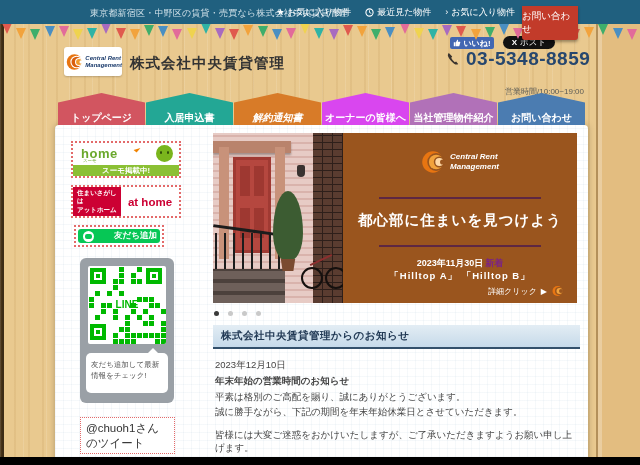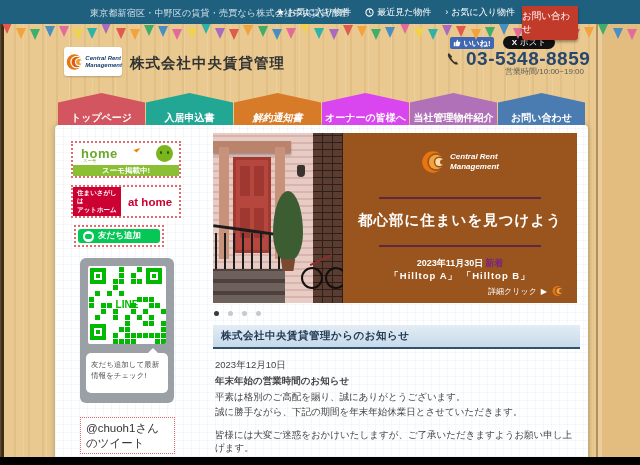--- a/index.html
+++ b/index.html
@@ -34,21 +34,21 @@
     display:flex; align-items:center; padding-left:2px; gap:1px; box-shadow:0 1px 2px rgba(0,0,0,.2); cursor:pointer;}
   .logo-text{font-size:6px; font-style:italic; font-weight:bold; color:#1a3a6b; line-height:1.15;}
   .company-name{position:absolute; left:130px; top:54px; font-size:14.5px; font-weight:bold; color:#333; letter-spacing:1px;}
   .like-btn{position:absolute; left:450px; top:37px; width:44px; height:12px; background:#4267b2; border-radius:2px;
     color:#fff; font-size:8px; font-weight:bold; display:flex; align-items:center; justify-content:center; gap:2px; cursor:pointer;}
   .post-btn{position:absolute; left:503px; top:36px; width:52px; height:13px; background:#111; border-radius:8px;
     color:#fff; font-size:8.5px; display:flex; align-items:center; justify-content:center; gap:3px; cursor:pointer;}
   .post-x{font-weight:bold; font-size:8px;}
   .phone-row{position:absolute; left:446px; top:48px; display:flex; align-items:center; gap:5px; color:#27476e;}
   .phone-num{font-size:19px; font-weight:bold; letter-spacing:.5px;}
-  .hours{position:absolute; left:448px; top:66px; width:136px; text-align:right; font-size:8px; color:#5a5a55;}
+  .hours{position:absolute; left:448px; top:86px; width:136px; text-align:right; font-size:8px; color:#5a5a55;}
   
   .nav{position:absolute; left:57px; top:93px; width:528px; height:32px; display:flex; z-index:20;}
   .nav-item{flex:1 1 0; height:32px; display:flex; align-items:flex-end; justify-content:center;
     color:#fff; font-size:10px; font-weight:bold; text-decoration:none; cursor:pointer;
     clip-path:polygon(0 30%, 50% 0, 100% 30%, 100% 100%, 0 100%); margin-left:1px;}
   
   .panel{position:absolute; left:55px; top:125px; width:533px; height:340px; background:#fff;
     background-image:
       repeating-linear-gradient(0deg, rgba(120,160,190,.07) 0 1px, rgba(0,0,0,0) 1px 8px),
       repeating-linear-gradient(90deg, rgba(120,160,190,.07) 0 1px, rgba(0,0,0,0) 1px 8px);
@@ -64,21 +64,21 @@
   .mascot{position:absolute; right:6px; top:2px; width:17px; height:17px; border-radius:50%; background:#7ab51d;}
   .mascot:before, .mascot:after{content:""; position:absolute; top:6px; width:2px; height:3px; background:#2d4a08; border-radius:50%;}
   .mascot:before{left:4px;} .mascot:after{right:4px;}
   .suumo-caption{height:11px; background:#8bc034; color:#fff; font-size:7.5px; font-weight:bold;
     display:flex; align-items:center; justify-content:center;}
   .athome{left:16px; top:60px; width:110px; height:33px; display:flex;}
   .athome-left{width:48px; background:#cc0033; color:#fff; font-size:6.5px; font-weight:bold;
     display:flex; flex-direction:column; justify-content:center; padding-left:4px; gap:1px; line-height:1.2;}
   .athome-right{flex:1; display:flex; align-items:center; justify-content:center; color:#cc0033; font-size:11.5px; font-weight:bold;}
   .line-add{left:19px; top:100px; width:90px; height:22px; display:flex; align-items:center; background:#fff; padding:2px;}
-  .line-add-inner{width:100%; height:100%; background:#06c755; border-radius:3px; display:flex; align-items:center; gap:4px; padding-left:5px;}
+  .line-add-inner{width:100%; height:100%; background:#06c755; border-radius:3px; display:flex; align-items:center; gap:20px; padding-left:5px;}
   .line-badge{width:11px; height:11px; border-radius:50%; background:#fff; position:relative;}
   .line-badge:before{content:""; position:absolute; left:2px; top:3px; width:7px; height:5px; border-radius:2px; background:#06c755;}
   .line-add-label{color:#fff; font-size:8.5px; font-weight:bold;}
   .qr-panel{position:absolute; left:25px; top:133px; width:94px; height:145px; background:#9aa0a6; border-radius:6px;}
   .qr-code{position:absolute; left:8px; top:8px; width:78px; height:78px; background:#fff; border-radius:2px; overflow:hidden;}
   .qr-cell{position:absolute; width:5px; height:5px; background:#00b900;}
   .qr-finder{position:absolute; width:16px; height:16px; border:4px solid #00b900; background:#fff;}
   .qr-finder:before{content:""; position:absolute; left:2px; top:2px; width:4px; height:4px; background:#00b900;}
   .qr-label{position:absolute; left:0; top:32px; width:78px; text-align:center; font-size:10px; font-weight:bold;
     color:#00b900; background:rgba(255,255,255,.85); line-height:13px;}

